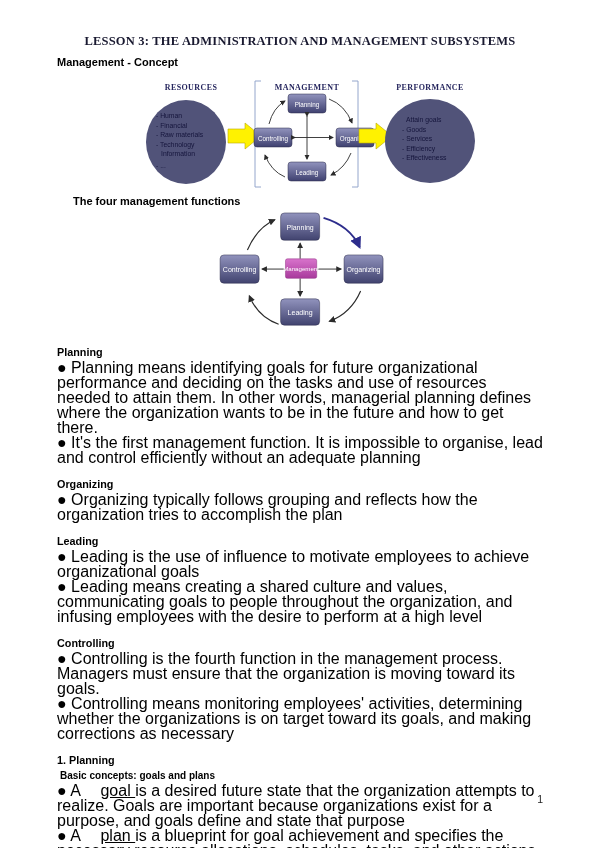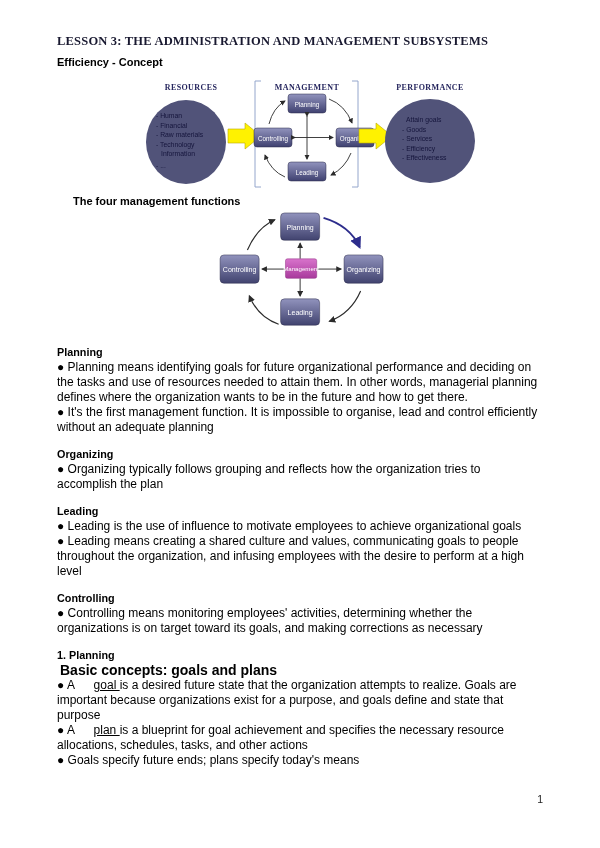--- a/index.html
+++ b/index.html
@@ -7,50 +7,50 @@
   body {
     width:600px; height:848px; background:#ffffff;
     font-family:"Liberation Sans", sans-serif; color:#000;
   }
   .page { position:relative; width:600px; height:848px; background:#fff; overflow:hidden; }
   .content { padding:34px 57px 0 57px; }
 
   .doc-title {
     font-family:"Liberation Serif", serif;
     font-size:12.5px; font-weight:bold; color:#191930;
-    margin:0; letter-spacing:0.2px; line-height:15px;
+    text-align:center; margin:0; letter-spacing:0.2px; line-height:15px;
   }
   .subtitle { font-size:11px; font-weight:bold; margin:6px 0 0 0; line-height:15px; }
 
   .diagram1 { display:block; margin:8px 0 0 83px; }
   .diagram2 { display:block; margin:2px 0 0 153px; }
 
   .fn-heading { font-size:11px; font-weight:bold; margin:4px 0 0 16px; line-height:15px; }
 
   .sec-heading { font-size:10.8px; font-weight:bold; margin:12px 0 0 0; line-height:15px; }
-  .sec-subheading { font-size:14px; font-weight:bold; margin:0; line-height:15px; padding-left:3px; }
-  p.bullet { font-size:12px; line-height:15px; margin:0; }
+  .sec-subheading { font-size:10px; font-weight:bold; margin:0; line-height:15px; padding-left:3px; }
+  p.bullet { font-size:16px; line-height:15px; margin:0; }
   .u { text-decoration:underline;margin-left:16px; }
 
   .pagenum { position:absolute; right:57px; top:793px; font-size:10.5px; color:#222; }
 
   text { font-family:"Liberation Sans", sans-serif; }
   .diag-label { font-family:"Liberation Serif", serif; font-weight:bold; fill:#26265e; font-size:8px; letter-spacing:0.4px; }
   .ellipse-line { font-size:6.8px; fill:#15153c; }
   .box-label { fill:#ffffff; font-size:6.3px; text-anchor:middle; }
   .box-label2 { fill:#ffffff; font-size:7.2px; text-anchor:middle; }
 </style>
 </head>
 <body>
 
 <div class="page">
   <div class="content">
 
     <h1 class="doc-title">LESSON 3: THE ADMINISTRATION AND MANAGEMENT SUBSYSTEMS</h1>
-    <div class="subtitle">Efficiency - Concept</div>
+    <div class="subtitle">Management - Concept</div>
 
     <svg class="diagram1" width="335" height="112" viewBox="0 0 335 112">
       <defs>
         <linearGradient id="boxGrad" x1="0" y1="0" x2="0" y2="1">
           <stop offset="0" stop-color="#9193bd"></stop>
             <stop offset="1" stop-color="#3f4170"></stop>
         </linearGradient>
         <marker id="ah" markerWidth="7" markerHeight="7" refX="5" refY="3" orient="auto">
           <path d="M0,0 L6,3 L0,6 z" fill="#2b2b2b"></path>
         </marker>
@@ -163,20 +163,21 @@
     </div>
 
     <div>
       <div class="sec-heading">Leading</div>
       <p class="bullet">● Leading is the use of influence to motivate employees to achieve organizational goals</p>
       <p class="bullet">● Leading means creating a shared culture and values, communicating goals to people throughout the organization, and infusing employees with the desire to perform at a high level</p>
     </div>
 
     <div>
       <div class="sec-heading">Controlling</div>
+      <p class="bullet">● Controlling is the fourth function in the management process. Managers must ensure that the organization is moving toward its goals.</p>
       <p class="bullet">● Controlling means monitoring employees' activities, determining whether the organizations is on target toward its goals, and making corrections as necessary</p>
     </div>
 
     <div>
       <div class="sec-heading">1. Planning</div>
       <div class="sec-subheading">Basic concepts: goals and plans</div>
       <p class="bullet"><span>● A </span><span class="u">goal </span><span>is a desired future state that the organization attempts to realize. Goals are important because organizations exist for a purpose, and goals define and state that purpose</span></p>
       <p class="bullet"><span>● A </span><span class="u">plan </span><span>is a blueprint for goal achievement and specifies the necessary resource allocations, schedules, tasks, and other actions</span></p>
       <p class="bullet">● Goals specify future ends; plans specify today's means</p>
     </div>

